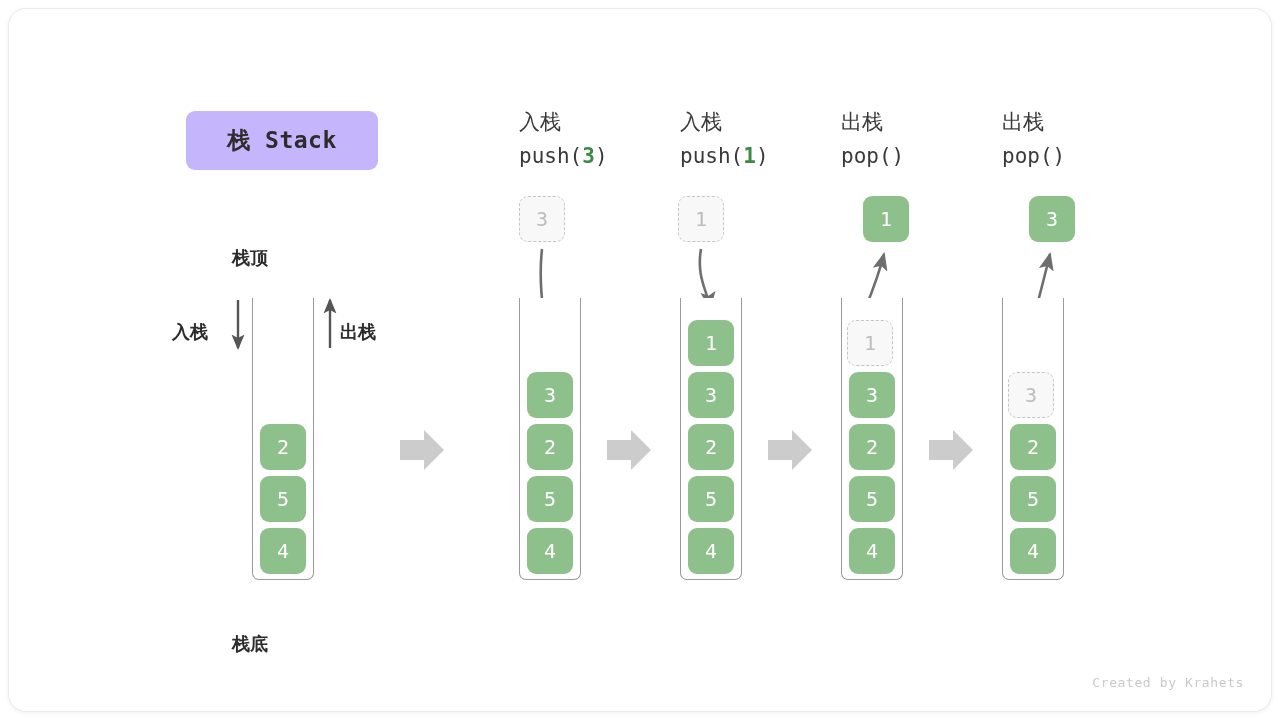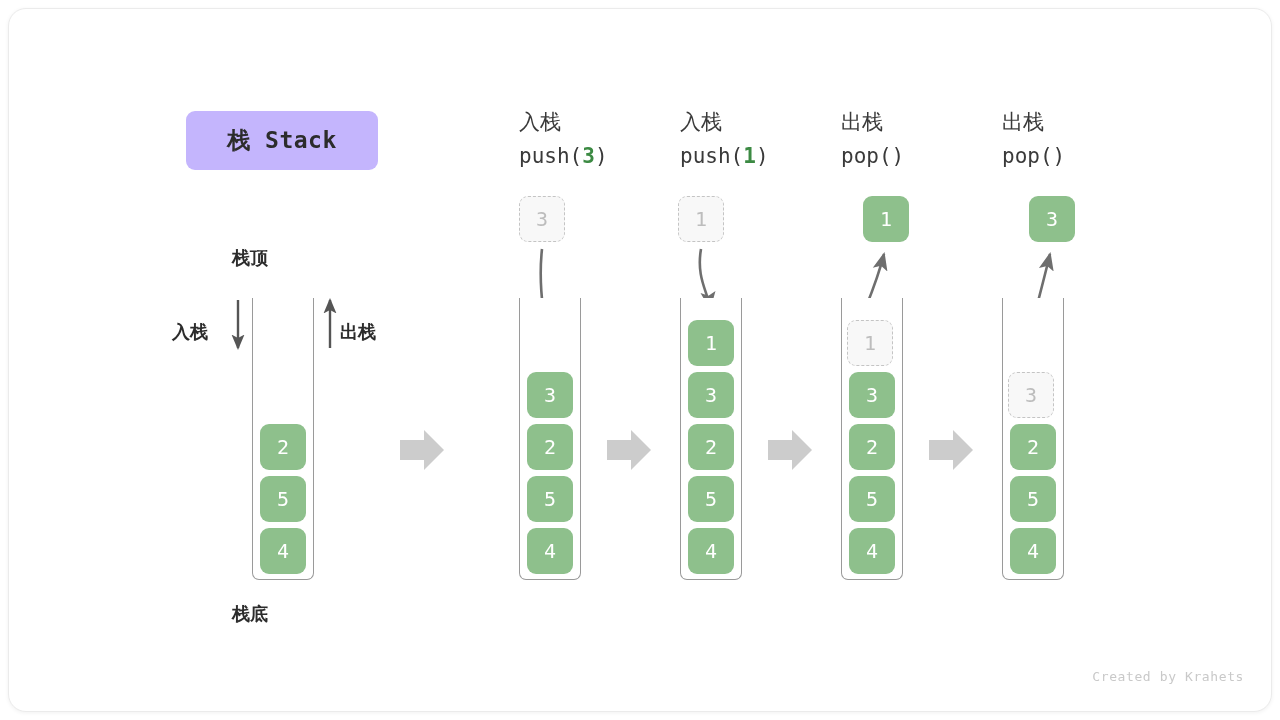--- a/index.html
+++ b/index.html
@@ -114,21 +114,21 @@
     font-size: 18px;
     font-weight: bold;
     color: #2c2c2c;
     white-space: nowrap;
     text-align: left;
   }
 
   
   .credit {
     position: absolute;
-    right: 36px; bottom: 36px;
+    right: 36px; bottom: 30px;
     font-family: "DejaVu Sans Mono", "Liberation Mono", monospace;
     font-size: 13px;
     color: #c9c9c9;
     letter-spacing: 0.6px;
   }
 
   svg.overlay {
     position: absolute;
     left: 0; top: 0;
     width: 1280px; height: 720px;
@@ -187,21 +187,21 @@
     <g fill="#cccccc">
       <path d="M768,440 L792,440 L792,430 L812,450 L792,470 L792,460 L768,460 Z"></path>
     </g>
     <g fill="#cccccc">
       <path d="M929,440 L953,440 L953,430 L973,450 L953,470 L953,460 L929,460 Z"></path>
     </g>
   </svg>
 
   <div class="col">
     <div class="top-label" style="left:232px; top:246px; width:102px;">栈顶</div>
-    <div class="bottom-label" style="left:232px; top:602px; width:102px;">栈底</div>
+    <div class="bottom-label" style="left:232px; top:632px; width:102px;">栈底</div>
     <div class="dir-label" style="left:172px; top:320px;">入栈</div>
     <div class="dir-label" style="left:340px; top:320px;">出栈</div>
 
     <div class="stack-box" style="left:252px; top:298px; height:282px;"></div>
 
     <div class="cell filled" style="left:260px; top:424px;">2</div>
     <div class="cell filled" style="left:260px; top:476px;">5</div>
     <div class="cell filled" style="left:260px; top:528px;">4</div>
   </div>
 

